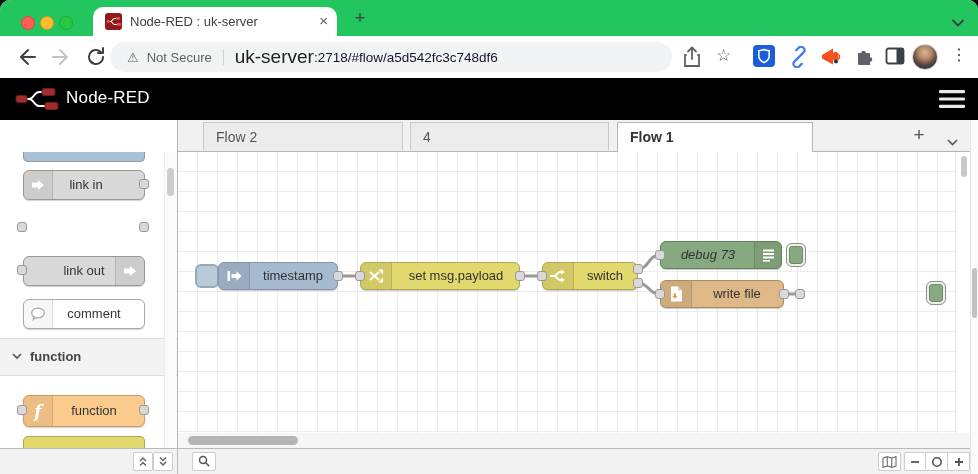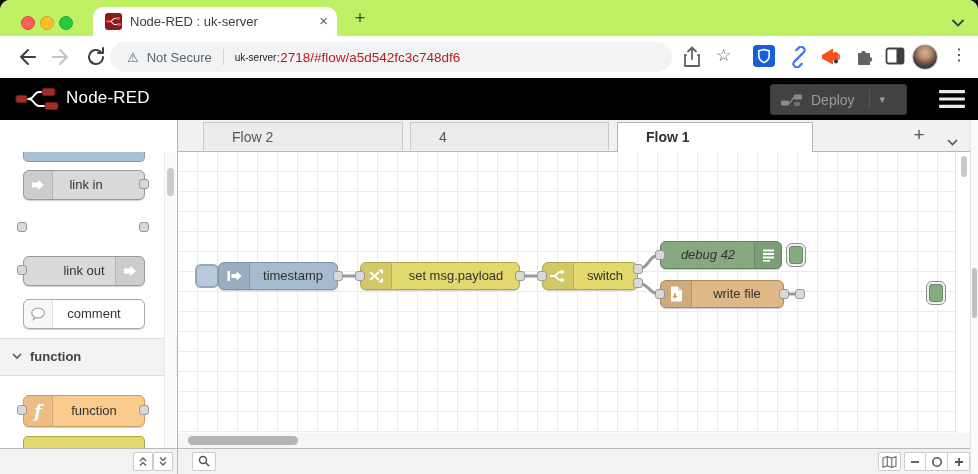--- a/index.html
+++ b/index.html
@@ -1,38 +1,38 @@
 <!DOCTYPE html>
 <html><head>
 <meta charset="utf-8">
 <style>
   html,body{margin:0;padding:0;background:#111;font-family:"Liberation Sans",sans-serif;}
   .win{position:relative;width:978px;height:474px;background:#fff;border-radius:10px 10px 0 0;overflow:hidden;}
   .abs{position:absolute;}
   
-  .titlebar{position:absolute;left:0;top:0;width:978px;height:36px;background:#bef264;}
+  .titlebar{position:absolute;left:0;top:0;width:978px;height:36px;background:#22c55e;}
   .tl{position:absolute;top:16px;width:12px;height:12px;border-radius:50%;}
   .tl.red{left:21px;background:#ff5f57;border:1px solid #e0443e;}
   .tl.yel{left:40px;background:#febc2e;border:1px solid #d89b22;}
   .tl.grn{left:59px;background:#28c840;border:1px solid #1faa32;}
   .chrome-tab{position:absolute;left:93px;top:7px;width:244px;height:29px;background:#fff;border-radius:10px 10px 0 0;}
   .favicon{position:absolute;left:12px;top:6px;width:17px;height:17px;background:#8f1a1a;border-radius:3px;}
   .tab-title{position:absolute;left:37px;top:7px;font-size:13px;color:#3c4043;white-space:nowrap;}
   .tab-close{position:absolute;right:9px;top:5px;font-size:15px;color:#5f6368;cursor:default;}
   .newtab{position:absolute;left:349px;top:8px;width:22px;height:22px;font-size:18px;color:#3c4043;text-align:center;line-height:20px;}
   .tabstrip-caret{position:absolute;right:14px;top:13px;}
   
   .toolbar{position:absolute;left:0;top:36px;width:978px;height:42px;background:#fff;}
   .navic{position:absolute;top:9px;}
   .omnibox{position:absolute;left:110px;top:6px;width:562px;height:30px;background:#f1f3f4;border-radius:15px;display:flex;align-items:center;}
   .omnibox .warn{font-size:13px;color:#5f6368;margin-left:17px;}
   .omnibox .nsl{font-size:13px;color:#5f6368;margin-left:8px;}
   .omnibox .sep{width:1px;height:16px;background:#d0d3d7;margin:0 11px;}
-  .omnibox .host{font-size:10px;color:#202124;}
-  .omnibox .path{font-size:13.5px;color:#b91c1c;}
+  .omnibox .host{font-size:19px;color:#202124;}
+  .omnibox .path{font-size:13.5px;color:#0f172a;}
   .extic{position:absolute;top:10px;}
   .avatar{position:absolute;left:912px;top:8px;width:24px;height:24px;border-radius:50%;
     background:radial-gradient(circle at 50% 32%,#d8b49a 0%,#b08968 32%,#7a5a48 50%,#474043 66%,#2f3640 100%);
     border:1px solid #cfd2d6;}
   .dots{position:absolute;left:951px;top:9px;font-size:16px;color:#3c4043;}
   .star{position:absolute;left:716px;top:9px;font-size:17px;color:#5f6368;}
   
   .nrheader{position:absolute;left:0;top:78px;width:978px;height:42px;background:#000;}
   .nrtitle{position:absolute;left:66px;top:10px;color:#fff;font-size:17px;font-weight:500;letter-spacing:.2px;}
   .deploy{position:absolute;right:71px;top:6px;width:135px;height:29px;background:#424242;border:1px solid #383838;border-radius:3px;display:flex;align-items:center;}
@@ -53,21 +53,21 @@
   .graynode{background:#d9d9d9;border:1px solid #999;}
   .commentnode{background:#fff;border:1px solid #aaa;}
   .funcnode{background:#fbca8d;border:1px solid #c99d66;}
   .port{position:absolute;width:10px;height:10px;background:#d9d9d9;border:1px solid #999;border-radius:3px;box-sizing:border-box;}
   .cat{position:absolute;left:0;width:177px;height:36px;background:#f3f3f3;border-top:1px solid #dfdfdf;border-bottom:1px solid #dfdfdf;}
   .cat .clabel{position:absolute;left:30px;top:10px;font-size:13px;font-weight:bold;color:#444;}
   .pscroll{position:absolute;right:1px;top:32px;width:11px;height:296px;background:#fafafa;border-left:1px solid #ebebeb;}
   .pscroll .thumb{position:absolute;left:2px;top:16px;width:7px;height:28px;background:#ccc;border-radius:4px;}
   
   .flowtabs{position:absolute;left:178px;top:120px;width:792px;height:31px;background:#f1f1f1;border-bottom:1px solid #b5b5b5;}
-  .ftab{position:absolute;top:2px;height:28px;background:#ececec;border:1px solid #c9c9c9;border-bottom:none;font-size:14px;color:#555;line-height:28px;padding-left:28px;box-sizing:border-box;}
+  .ftab{position:absolute;top:2px;height:28px;background:#ececec;border:1px solid #c9c9c9;border-bottom:none;font-size:14px;color:#555;line-height:28px;padding-left:12px;box-sizing:border-box;}
   .ftab.active{background:#fff;border:1px solid #b5b5b5;border-bottom:none;height:30px;font-weight:bold;color:#333;z-index:3;}
   .ftadd{position:absolute;right:40px;top:4px;font-size:19px;color:#555;width:22px;text-align:center;}
   .ftcaret{position:absolute;right:12px;top:12px;}
   
   .canvas{position:absolute;left:178px;top:152px;width:792px;height:281px;background:#fff;overflow:hidden;}
   .grid{position:absolute;left:0;top:0;width:777px;height:281px;border-right:1px solid #e3e3e3;
     background-image:linear-gradient(#ececec 1px,transparent 1px),linear-gradient(90deg,#ececec 1px,transparent 1px);
     background-size:20px 20px;background-position:-1px -1px;}
   .vthumb{position:absolute;left:783px;top:4px;width:6px;height:21px;background:#c9c9c9;border-radius:3px;}
   .node{position:absolute;height:28px;border-radius:6px;box-shadow:0 1px 1px rgba(0,0,0,.2);font-size:13px;color:#333;z-index:2;box-sizing:border-box;}
@@ -205,30 +205,20 @@
     <div class="abs" style="left:14px;top:6px">
       <svg width="46" height="30" viewBox="0 0 46 30">
           <path d="M10,15 h5 c5,0 5,-7 10,-7 h5" stroke="#fff" stroke-width="2" fill="none"></path>
           <path d="M15,15 c5,0 5,7 10,7 h6" stroke="#fff" stroke-width="2" fill="none"></path>
           <rect x="2" y="11.5" width="11" height="7" rx="2" fill="#a02c2c" stroke="#6e1d1d"></rect>
           <rect x="28" y="4.5" width="13" height="7" rx="2" fill="#a02c2c" stroke="#6e1d1d"></rect>
           <rect x="31" y="18.5" width="13" height="7" rx="2" fill="#a02c2c" stroke="#6e1d1d"></rect>
         </svg>
     </div>
     <div class="nrtitle">Node-RED</div>
-    <div class="deploy">
-      <svg style="margin-left:10px" width="22" height="16" viewBox="0 0 22 16">
-          <path d="M8,11 c3,0 3,-6 6,-6" stroke="#8a8a8a" stroke-width="1.5" fill="none"></path>
-          <rect x="0" y="8.5" width="8" height="5" rx="1" fill="#8a8a8a"></rect>
-          <rect x="13" y="2.5" width="8" height="5" rx="1" fill="#8a8a8a"></rect>
-          <rect x="13" y="10" width="6" height="4" rx="1" fill="#6f6f6f"></rect>
-        </svg>
-      <span class="dlabel">Deploy</span>
-      <span class="dcaret">▾</span>
-    </div>
     <div class="burger">
       <svg width="26" height="20" viewBox="0 0 26 20">
           <rect x="0" y="1" width="26" height="3.2" rx="1" fill="#e8e8e8"></rect>
           <rect x="0" y="8.4" width="26" height="3.2" rx="1" fill="#e8e8e8"></rect>
           <rect x="0" y="15.8" width="26" height="3.2" rx="1" fill="#e8e8e8"></rect>
         </svg>
     </div>
   </div>
 
   <div class="palette">
@@ -349,21 +339,21 @@
               <path d="M4,7 C7,7 7,11 10,11 h2"></path>
             </g>
             <path d="M11,0.5 l4,2.5 -4,2.5 z" fill="#fff"></path>
             <path d="M11,8.5 l4,2.5 -4,2.5 z" fill="#fff"></path>
           </svg>
         </span>
       <span class="nlabel" style="left:30px;right:0">switch</span>
     </div>
 
     <div class="node green" style="left:482px;top:89px;width:122px">
-      <span class="nlabel" style="left:0;right:26px;font-style:italic">debug 42</span>
+      <span class="nlabel" style="left:0;right:26px;font-style:italic">debug 73</span>
       <span class="nicon right" style="width:26px">
           <svg width="13" height="14" viewBox="0 0 13 14">
             <g fill="#fff">
               <rect x="1" y="1.5" width="11" height="2"></rect>
               <rect x="1" y="5" width="11" height="2"></rect>
               <rect x="1" y="8.5" width="11" height="2"></rect>
               <rect x="1" y="12" width="7" height="1.6"></rect>
             </g>
           </svg>
         </span>

